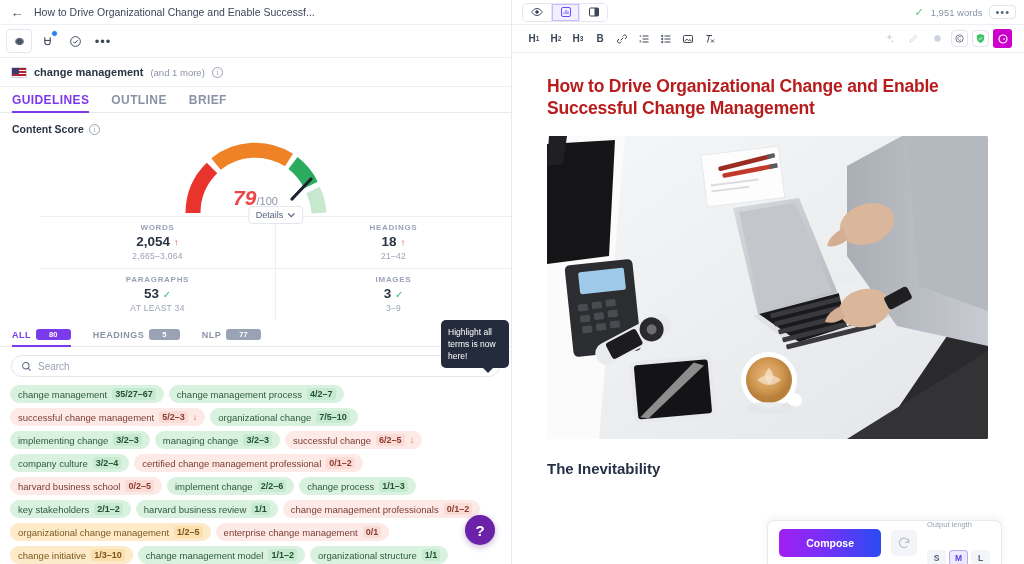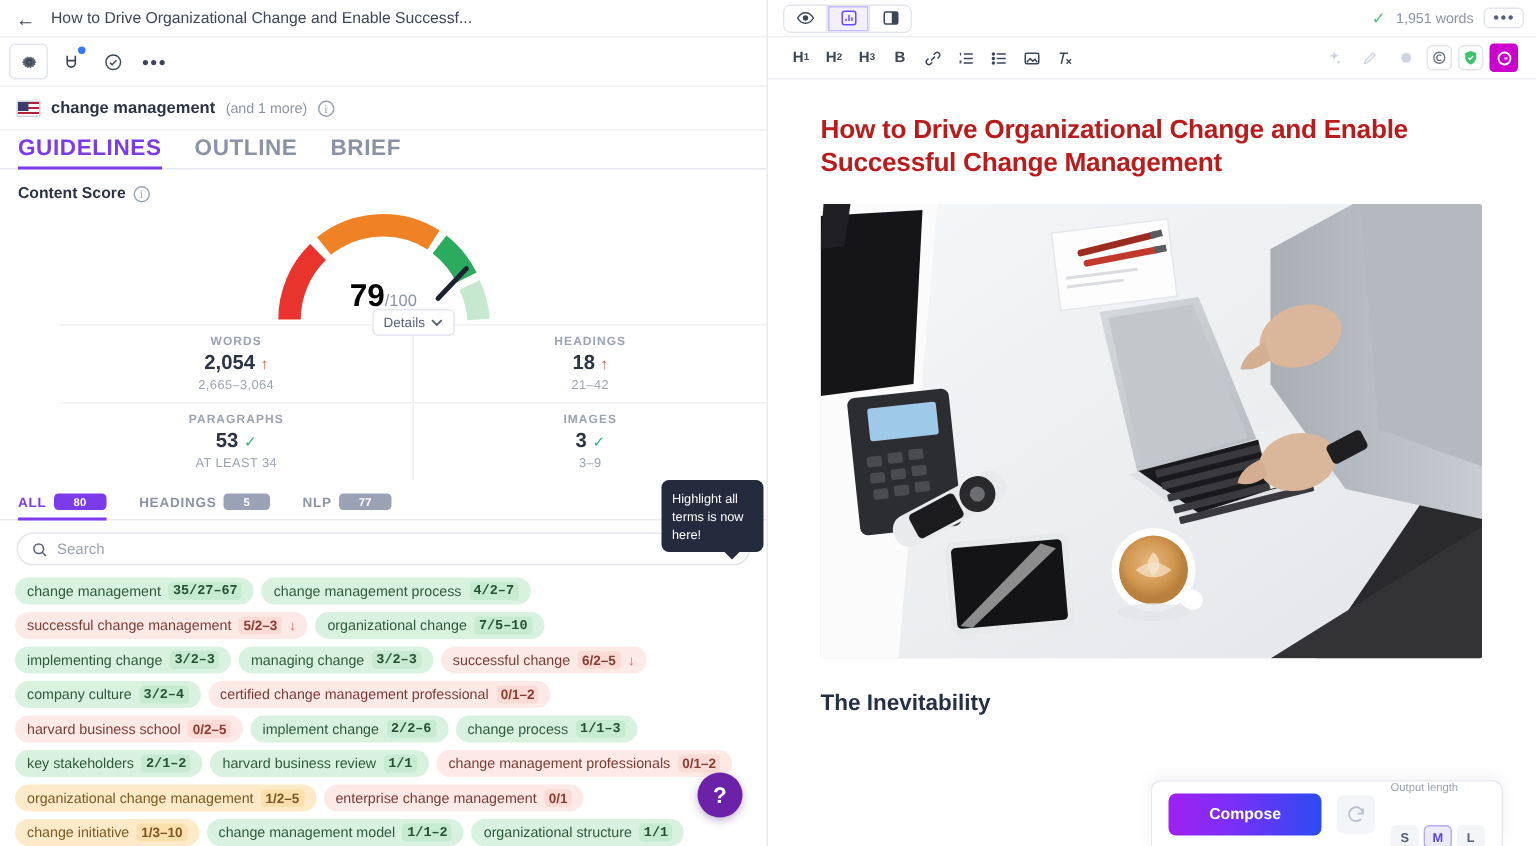--- a/index.html
+++ b/index.html
@@ -82,21 +82,21 @@
     font-family: "Liberation Serif", serif; cursor: pointer; flex: none;
   }
 
   .tabs {
     height: 26px; min-height: 26px;
     display: flex; align-items: flex-end; gap: 0;
     padding: 0 12px;
     border-bottom: 1px solid #e7e9ef;
   }
   .tab {
-    font-size: 15px; font-weight: bold; letter-spacing: 0.4px;
+    font-size: 12px; font-weight: bold; letter-spacing: 0.4px;
     color: #8a93a6; padding: 0 12px 5px 0; margin-right: 10px;
     cursor: pointer; position: relative;
   }
   .tab.active { color: #7c3aed; }
   .tab.active::after {
     content: ""; position: absolute; left: 0; right: 12px; bottom: -1px;
     height: 2px; background: #7c3aed;
   }
 
   
@@ -109,21 +109,21 @@
   .gauge-wrap {
     height: 78px; display: flex; align-items: flex-start;
     justify-content: center; position: relative; margin-top: 3px;
   }
   .gauge { position: relative; width: 150px; height: 78px; }
   .gauge svg { display: block; }
   .gauge-num {
     position: absolute; left: 0; right: 0; bottom: 6px;
     text-align: center;
   }
-  .gauge-num .big { font-size: 21px; font-weight: bold; color: #000000; }
+  .gauge-num .big { font-size: 21px; font-weight: bold; color: #ef4444; font-style: italic; }
   .gauge-num .small { font-size: 11px; color: #8a93a6; }
 
   .metrics { border-top: 1px solid #edeff4; position: relative; margin-left: 40px; }
   .mrow { display: flex; }
   .mrow + .mrow { border-top: 1px solid #edeff4; }
   .mcell {
     flex: 1; text-align: center; padding: 6px 0 7px 0;
   }
   .mcell + .mcell { border-left: 1px solid #edeff4; }
   .mlabel {
@@ -186,21 +186,21 @@
     gap: 5px 5px; align-content: flex-start; overflow: hidden;
   }
   .chip {
     display: inline-flex; align-items: center; gap: 5px;
     border-radius: 10px; padding: 2px 8px 2px 8px;
     font-size: 9.5px; white-space: nowrap; cursor: pointer;
     height: 18px;
   }
   .chip .cnt { font-size: 9px; font-weight: bold; }
   .chip.green { background: #d9f2df; color: #2c5a3b; }
-  .chip.green .cnt { background: #c7ebd1; border-radius: 3px; padding: 1px 3px; color: #244f33; font-family: Liberation Mono, monospace; }
+  .chip.green .cnt { background: #c7ebd1; border-radius: 3px; padding: 1px 3px; color: #244f33; }
   .chip.red { background: #fdeae7; color: #7a3b33; justify-content: center; }
   .chip.red .cnt { background: #fbdbd5; border-radius: 3px; padding: 1px 3px; color: #8a3b30; }
   .chip.orange { background: #fdeac8; color: #7a5a20; }
   .chip.orange .cnt { background: #fbe0ae; border-radius: 3px; padding: 1px 3px; color: #7a5520; }
   .arrow-dn { color: #e8544a; font-size: 9px; }
 
   .tooltip {
     position: absolute; left: 441px; top: 320px; width: 68px;
     background: #242b3d; color: #fff; border-radius: 5px;
     font-size: 8.5px; line-height: 12px; padding: 6px 7px; z-index: 20;

